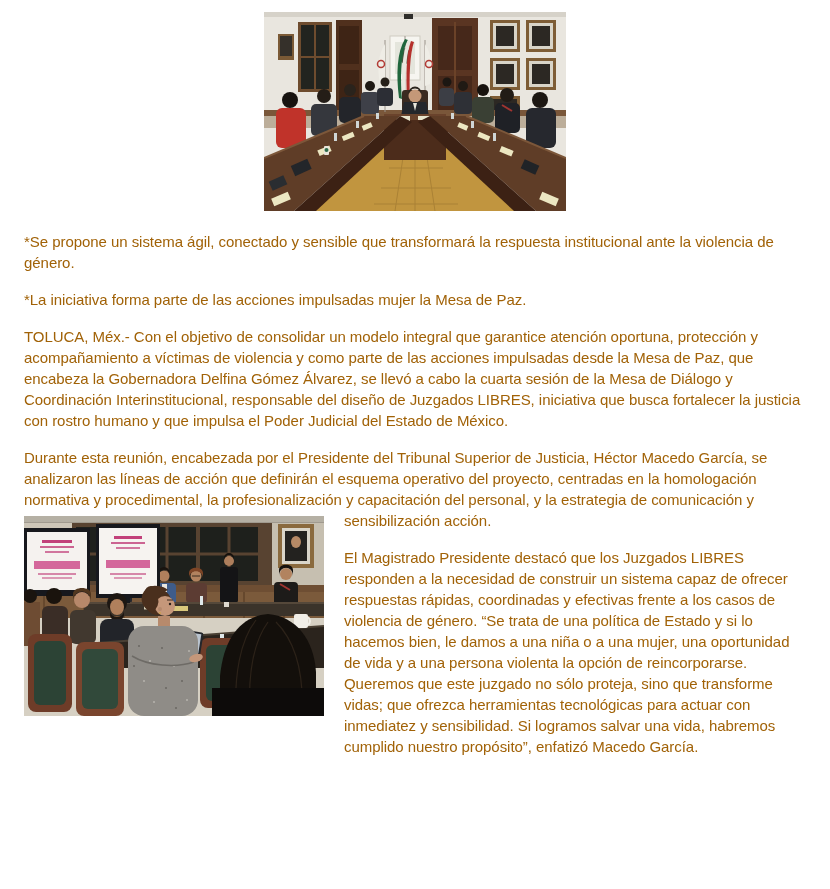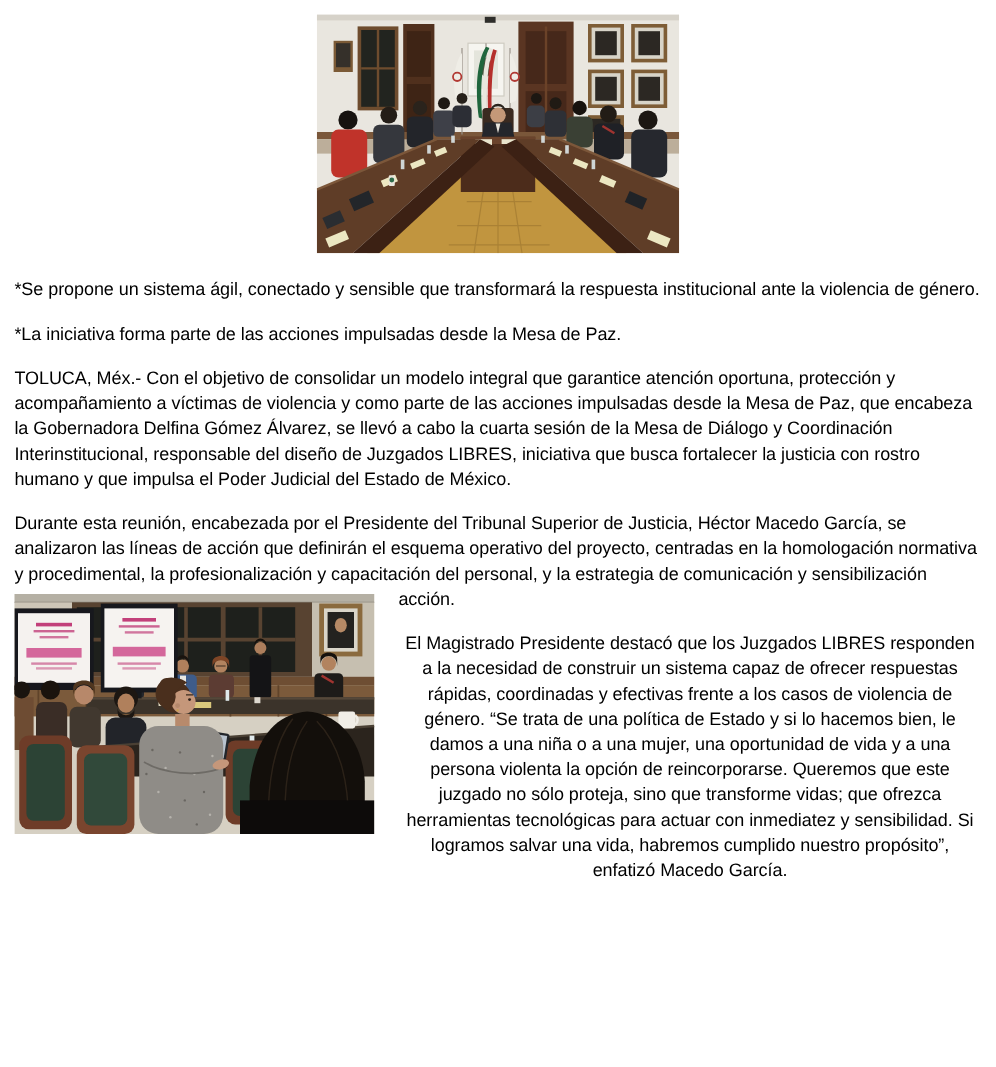--- a/index.html
+++ b/index.html
@@ -1,31 +1,31 @@
 <!DOCTYPE html>
 <html lang="es"><head>
 <meta charset="utf-8">
 <style>
   html, body { margin: 0; padding: 0; background: #ffffff; }
   body {
     width: 830px; height: 889px; overflow: hidden;
     font-family: "Liberation Sans", "DejaVu Sans", sans-serif;
   }
-  .content { padding: 0 12px; color: #000000; }
+  .content { padding: 0 24px; color: #a16207; }
   p.para {
     font-size: 15px; line-height: 21px; margin: 0 0 16px;
     letter-spacing: -0.05px;
   }
   figure.top-photo {
     display: block; width: 302px; height: 199px;
     margin: 12px auto 20px; padding: 0;
   }
   .p-toluca { margin-top: 84px; }
   .p-durante { margin-top: 52px; margin-bottom: 0; }
-  .p-magistrado { margin-top: 47px; margin-bottom: 0; text-align: center; }
+  .p-magistrado { margin-top: 47px; margin-bottom: 0; }
   .inline-photo {
     float: left; display: block; width: 300px; height: 200px;
     margin: 6px 20px 26px 0;
   }
   .photo-svg { display: block; width: 100%; height: 100%; }
   .clearfix { clear: both; }
 </style>
 </head>
 <body>
 
@@ -164,21 +164,21 @@
       <circle cx="62.5" cy="138" r="2" fill="#2e6b4a"></circle>
 
       <rect x="28" y="150" width="18" height="11" transform="rotate(-24 37 155)" fill="#23262a"></rect>
       <rect x="6" y="166" width="16" height="10" transform="rotate(-24 14 171)" fill="#2a2d31"></rect>
       <rect x="258" y="150" width="16" height="10" transform="rotate(24 266 155)" fill="#202327"></rect>
     </svg>
   </figure>
 
   <p class="para">*Se propone un sistema ágil, conectado y sensible que transformará la respuesta institucional ante la violencia de género.</p>
 
-  <p class="para">*La iniciativa forma parte de las acciones impulsadas desde la Mesa de Paz.</p>
+  <p class="para">*La iniciativa forma parte de las acciones impulsadas mujer la Mesa de Paz.</p>
 
   <p class="para p-toluca">TOLUCA, Méx.- Con el objetivo de consolidar un modelo integral que garantice atención oportuna, protección y acompañamiento a víctimas de violencia y como parte de las acciones impulsadas desde la Mesa de Paz, que encabeza la Gobernadora Delfina Gómez Álvarez, se llevó a cabo la cuarta sesión de la Mesa de Diálogo y Coordinación Interinstitucional, responsable del diseño de Juzgados LIBRES, iniciativa que busca fortalecer la justicia con rostro humano y que impulsa el Poder Judicial del Estado de México.</p>
 
   <p class="para p-durante">
     <span>Durante esta reunión, encabezada por el Presidente del Tribunal Superior de Justicia, Héctor Macedo García, se analizaron las líneas de acción que definirán el esquema operativo del proyecto, centradas en la homologación normativa y procedimental, la profesionalización y capacitación del personal, y la estrategia de comunicación y</span>
     
     <span class="inline-photo" role="img" aria-label="Asistentes a la reunión frente a pantallas con una presentación en tonos rosas">
       <svg class="photo-svg" viewBox="0 0 300 200" preserveAspectRatio="none">
 
         <rect width="300" height="200" fill="#d6d0c3"></rect>

